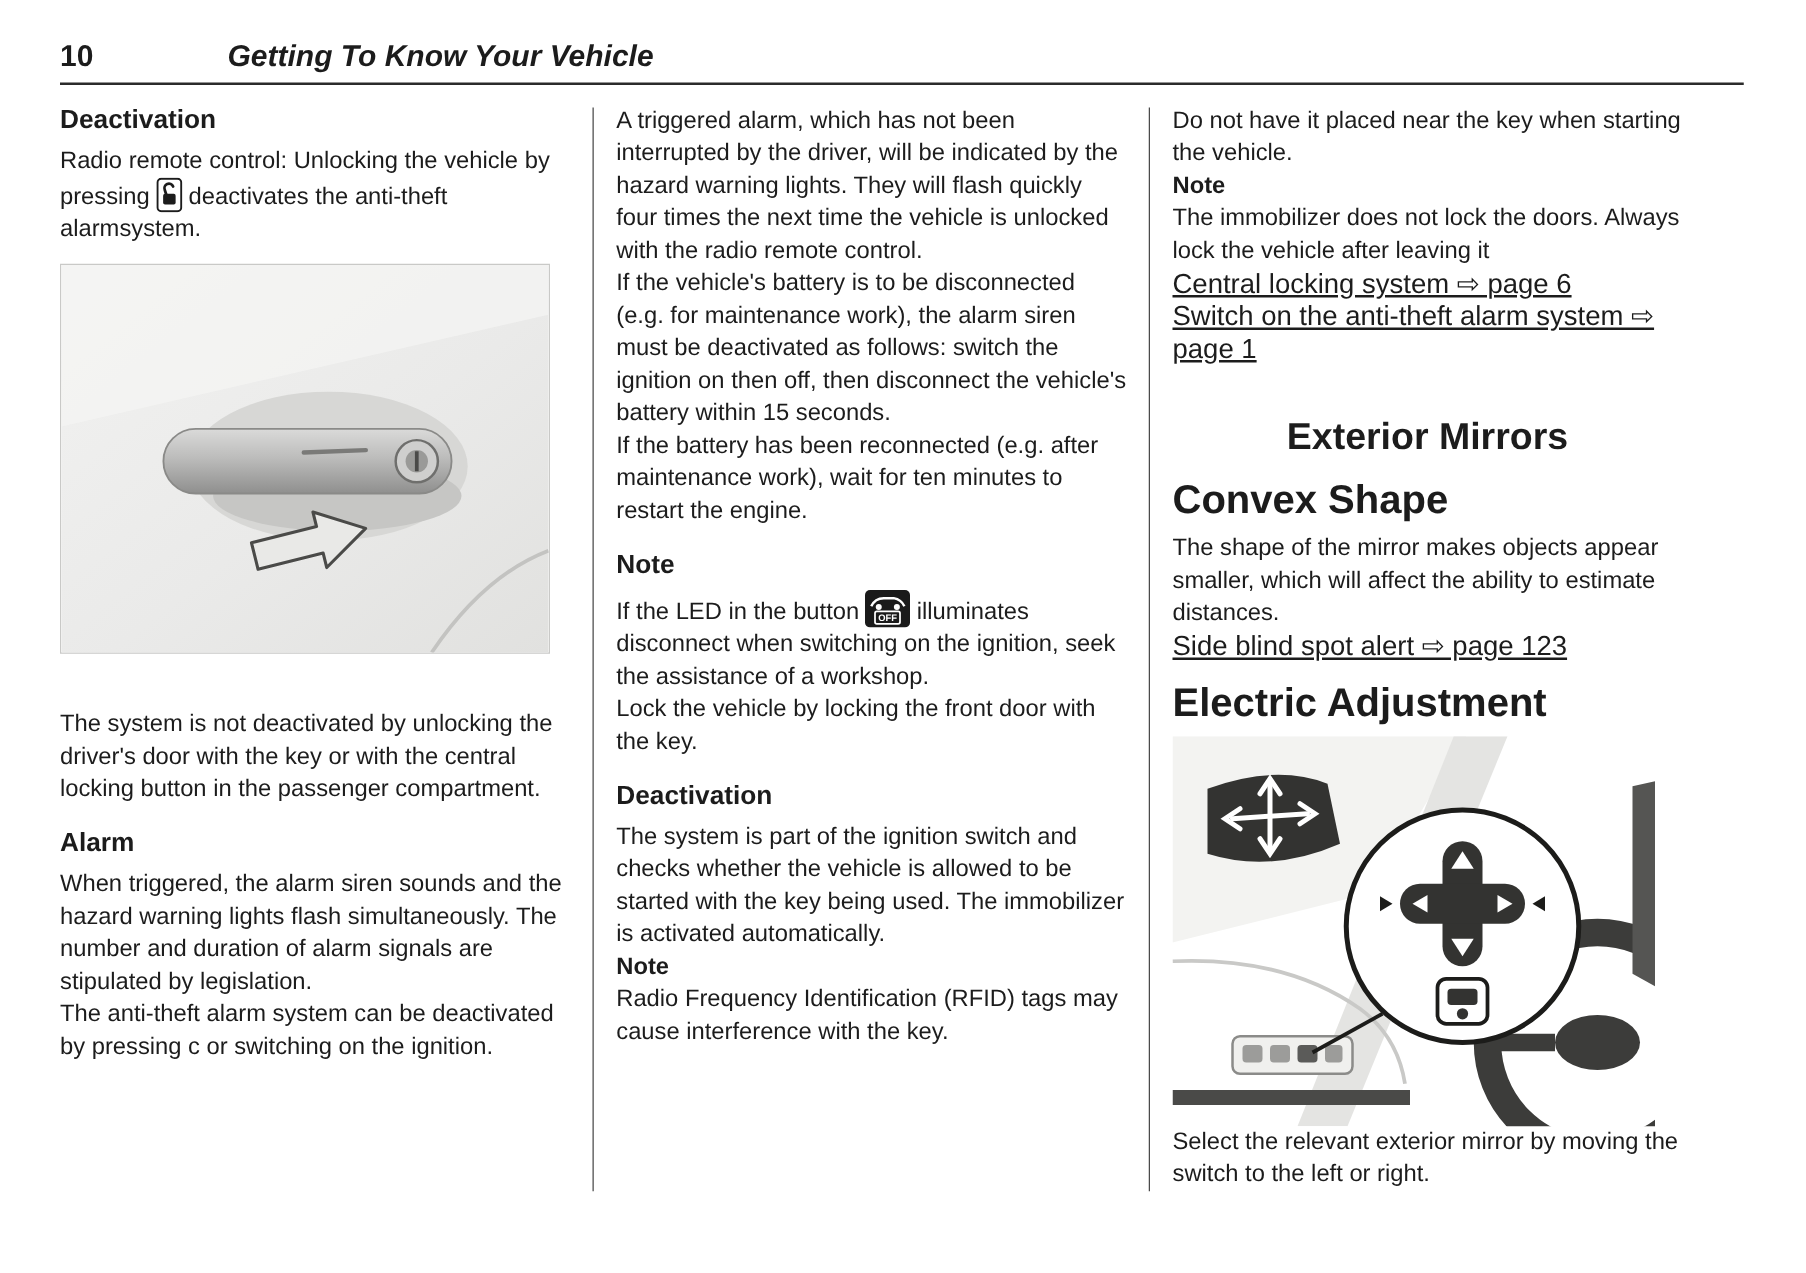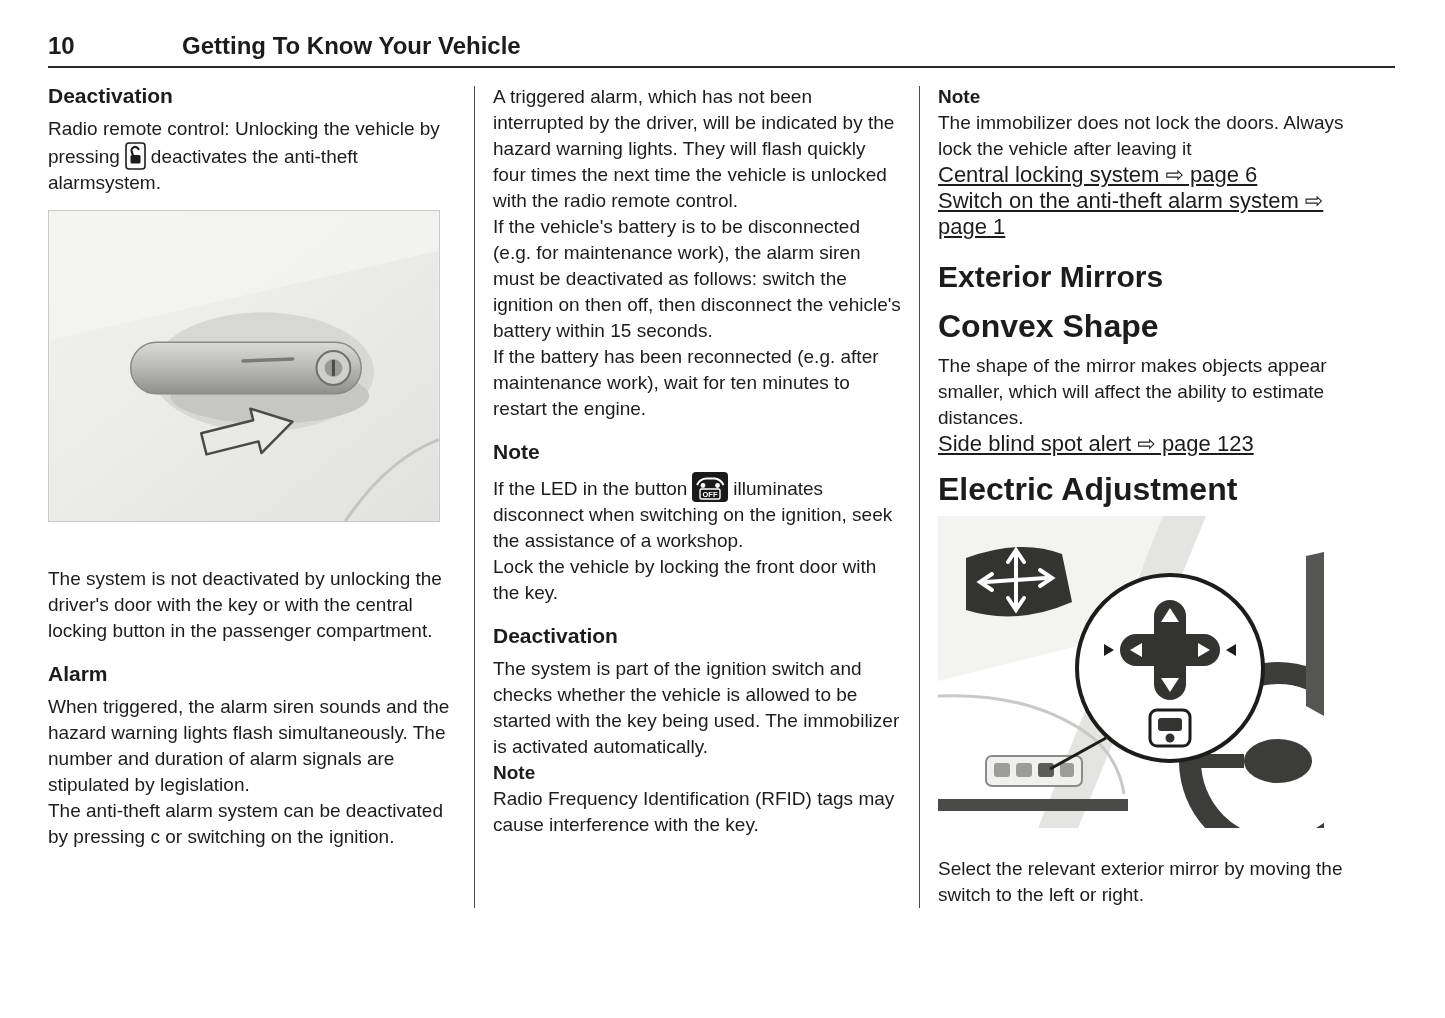--- a/index.html
+++ b/index.html
@@ -8,43 +8,43 @@
     background:#ffffff;
     color:#1c1c1c;
     font-family:"Liberation Sans", sans-serif;
     overflow:hidden;
   }
   .page { padding:32px 50px 0 48px; }
 
   
   .hdr { display:flex; align-items:center; margin-bottom:6px; }
   .hdr .pagenum { font-size:24px; font-weight:bold; width:134px; }
-  .hdr .pagetitle { font-size:24px; font-weight:bold; }
+  .hdr .pagetitle { font-size:24px; font-weight:bold;font-style:italic; }
   .rule { height:2px; background:#2b2b2b; }
 
   
   .columns { display:flex; margin-top:16px; }
   .col { width:408px; }
   .vdiv { width:1px; background:#4a4a4a; margin:2px 18px 0 18px; }
 
   p, .p { font-size:19px; line-height:26px; }
   .note { font-weight:bold; }
 
   .h3 { font-size:21px; font-weight:bold; margin:18px 0 8px 0; }
   .h3.first { margin-top:0; }
   .h2 { font-size:32px; font-weight:bold; margin:14px 0 8px 0; }
-  .h1 { font-size:30px; font-weight:bold; margin:20px 0 10px 0; }
+  .h1 { font-size:30px; font-weight:bold; margin:41px 0 10px 0;text-align:center; }
 
   figure { margin:14px 0 44px 0; }
   figure.tight { margin:6px 0 0 0; }
   .img-frame { display:block; border:1px solid #c9c9c7; }
   .img-frame-plain { display:block; }
 
   .inline-icon { display:inline-block; vertical-align:-7px; margin:0 5px; line-height:0; }
-  .caption { margin-top:28px; }
+  .caption { margin-top:0; }
 
   .refline { font-size:22px; line-height:26px;text-decoration:underline; }
 </style>
 </head>
 <body>
 
 <div class="page">
 
   <div class="hdr">
     <span class="pagenum">10</span>
@@ -126,20 +126,21 @@
 
       <div class="h3">Deactivation</div>
       <p>The system is part of the ignition switch and checks whether the vehicle is allowed to be started with the key being used. The immobilizer is activated automatically.</p>
       <p class="note">Note</p>
       <p>Radio Frequency Identification (RFID) tags may cause interference with the key.</p>
     </div>
 
     <div class="vdiv"></div>
 
     <div class="col">
+      <p>Do not have it placed near the key when starting the vehicle.</p>
       <p class="note">Note</p>
       <p>The immobilizer does not lock the doors. Always lock the vehicle after leaving it</p>
       <p class="refline">Central locking system ⇨ page 6</p>
       <p class="refline">Switch on the anti-theft alarm system ⇨ page 1</p>
 
       <div class="h1">Exterior Mirrors</div>
 
       <div class="h2">Convex Shape</div>
       <p>The shape of the mirror makes objects appear smaller, which will affect the ability to estimate distances.</p>
       <p class="refline">Side blind spot alert ⇨ page 123</p>

